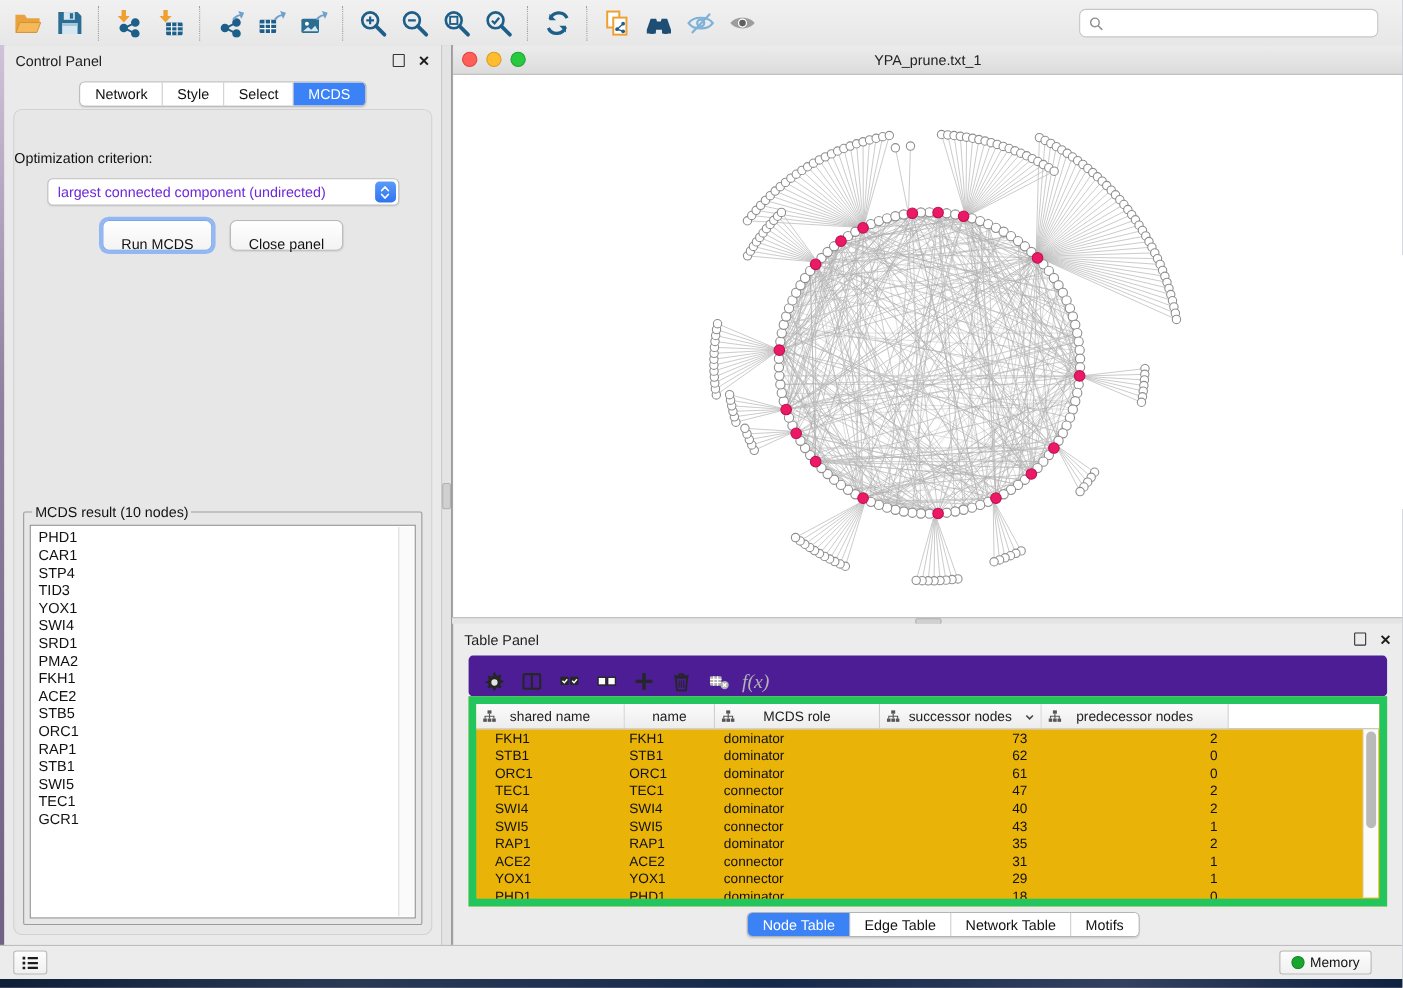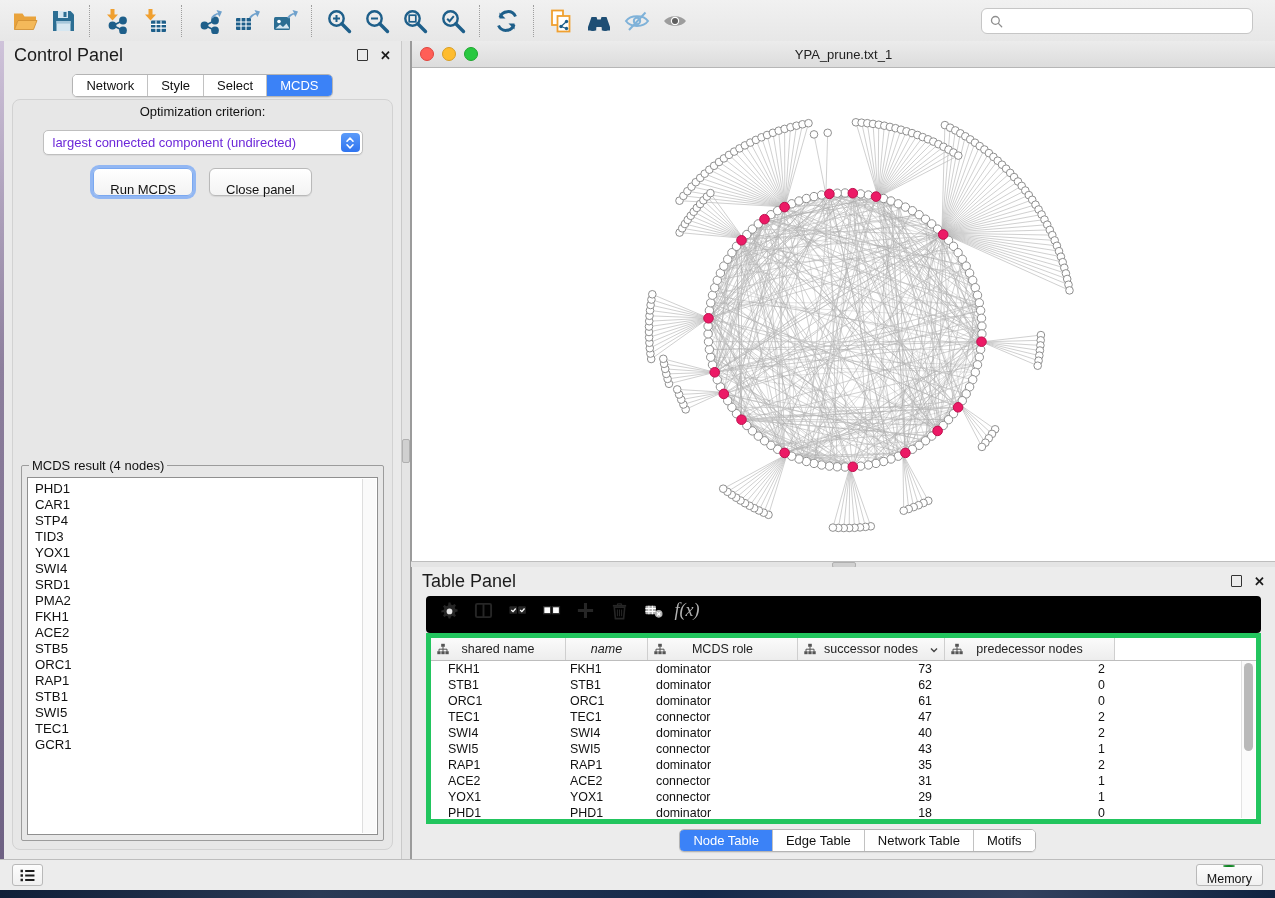--- a/index.html
+++ b/index.html
@@ -14,31 +14,31 @@
   .tb-sep{width:1px;height:32px;margin:0 7px;border-left:1px dotted #9e9e9e;}
   .search-box{position:absolute;right:22px;top:8px;width:270px;height:24px;background:#fff;border:1px solid #c6c6c6;border-radius:6px;display:flex;align-items:center;}
   .search-box svg{width:13px;height:13px;margin:0 5px 0 8px;flex:none;}
   .search-box input{border:none;outline:none;flex:1;font-size:13px;font-family:"Liberation Sans",sans-serif;background:transparent;height:18px;}
   
   .workspace{position:absolute;left:0;top:41px;right:0;bottom:30px;display:flex;}
   .left-strip{width:4px;background:linear-gradient(#cfc3da,#8d7f9d 40%,#6e6183);flex:none;}
   
   .control-panel{width:397px;flex:none;background:#eaeaea;position:relative;}
   .panel-titlebar{height:24px;display:flex;align-items:center;padding:2px 10px 0 10px;}
-  .panel-title{font-size:18px;color:#1c1c1c;}
+  .panel-title{font-size:13px;color:#1c1c1c;}
   .pt-spacer{flex:1;}
   .float-icon{width:9px;height:10px;border:1.6px solid #333;border-radius:1px;margin-right:12px;}
   .close-icon{font-size:13px;font-weight:bold;color:#1c1c1c;line-height:1;}
   .seg-tabs{display:flex;justify-content:center;margin-top:7px;}
   .seg{display:flex;border:1px solid #b4b4b4;border-radius:5px;overflow:hidden;background:#fff;box-shadow:0 1px 1px rgba(0,0,0,.08);}
   .seg span{padding:2px 13px;font-size:13px;color:#111;border-right:1px solid #c2c2c2;background:#fff;line-height:17px;}
   .seg span:last-child{border-right:none;}
   .seg span.active{background:#3b82f7;color:#fff;}
   .tab-content{position:absolute;left:8px;right:8px;top:58px;bottom:10px;background:#e7e7e7;border:1px solid #d2d2d2;border-radius:8px;}
-  .opt-label{margin-top:4px;text-align:center;font-size:13px;color:#111;}
+  .opt-label{margin-top:36px;font-size:13px;color:#111;}
   .select{width:318px;height:23px;margin:11px auto 0 auto;background:#fff;border:1px solid #bfbfbf;border-radius:5px;display:flex;align-items:center;position:relative;box-shadow:0 1px 1px rgba(0,0,0,.06);}
   .select-value{flex:1;font-size:13px;color:#6d28d9;padding-left:9px;white-space:nowrap;overflow:hidden;}
   .select-stepper{width:19px;height:19px;margin-right:2px;background:linear-gradient(#5b9bf9,#2f74f0);border-radius:4px;display:flex;align-items:center;justify-content:center;flex:none;}
   .btn-row{display:flex;justify-content:center;gap:16px;margin-top:13px;}
   .mac-btn{font-family:"Liberation Sans",sans-serif;font-size:13px;color:#111;background:linear-gradient(#ffffff,#f3f3f3);border:1px solid #b9b9b9;border-radius:6px;height:24px;padding:13px 16px;box-shadow:0 1px 1px rgba(0,0,0,.08);}
   .mac-btn.focused{box-shadow:0 0 0 3px rgba(77,144,254,.55);border-color:#7aa8f0;}
   .result-fieldset{position:absolute;left:8px;right:8px;bottom:8px;height:372px;border:1px solid #9c9c9c;border-radius:2px;margin:0;padding:4px 5px 5px 5px;}
   .result-fieldset legend{font-size:13px;color:#111;padding:0 3px;margin-left:2px;}
   .result-list{position:relative;height:100%;background:#fff;border:1px solid #8f8f8f;overflow:hidden;box-sizing:border-box;padding:3px 0 0 7px;}
   .result-list .li{font-size:13.2px;line-height:16px;color:#111;}
@@ -53,39 +53,39 @@
   .network-window{height:520px;flex:none;display:flex;flex-direction:column;border-left:1px solid #9b9b9b;}
   .net-titlebar{height:26px;flex:none;background:linear-gradient(#ececec,#dcdcdc);border-bottom:1px solid #b6b6b6;display:flex;align-items:center;position:relative;}
   .tl{width:12px;height:12px;border-radius:50%;margin-left:8px;flex:none;}
   .tl.red{background:#ff5f57;border:1px solid #e0443e;}
   .tl.yellow{background:#febc2e;border:1px solid #d89e24;}
   .tl.green{background:#28c840;border:1px solid #1ea62f;}
   .net-title{position:absolute;left:0;right:0;text-align:center;font-size:13px;color:#222;}
   .net-canvas{flex:1;background:#fff;overflow:hidden;}
   
   .table-panel{flex:1;background:#ececec;position:relative;border-left:1px solid #9b9b9b;min-height:0;}
-  .table-toolbar{height:37px;margin:3px 14px 0 14px;background:#000000;border-radius:4px;display:flex;align-items:flex-start;padding-left:8px;gap:4px;}
+  .table-toolbar{height:37px;margin:3px 14px 0 14px;background:#4c1d95;border-radius:4px;display:flex;align-items:flex-end;padding-left:8px;gap:4px;}
   .tt-btn{width:30px;height:28px;display:flex;align-items:center;justify-content:center;}
   .tt-btn svg{width:19px;height:19px;}
   .tt-btn .fx{font-family:"Liberation Serif",serif;font-style:italic;font-size:18px;color:#b3b3b3;}
-  .table-wrap{position:absolute;left:14px;right:14px;top:66px;bottom:36px;background:#ffffff;border:5px solid #22c55e;overflow:hidden;}
+  .table-wrap{position:absolute;left:14px;right:14px;top:66px;bottom:36px;background:#eab308;border:7px solid #22c55e;overflow:hidden;}
   .thead{display:flex;height:22px;background:#fff;border-bottom:1px solid #bdbdbd;}
   .th{position:relative;display:flex;align-items:center;justify-content:center;background:linear-gradient(#fbfbfb,#ededed);border-right:1px solid #cfcfcf;font-size:12.5px;color:#222;flex:none;box-sizing:border-box;}
   .th .hicon{position:absolute;left:6px;top:5px;}
   .th .sort{position:absolute;right:5px;top:6px;}
   .tbody .tr{display:flex;height:16px;align-items:center;}
   .td{font-size:12.4px;color:#111;flex:none;box-sizing:border-box;white-space:nowrap;overflow:hidden;}
   .vscroll{position:absolute;top:23px;bottom:1px;right:1px;width:13px;background:#fbfbfb;border-left:1px solid #e3e3e3;}
   .vthumb{position:absolute;top:2px;left:2px;width:9px;height:88px;background:#b9b9b9;border-radius:5px;}
   .table-tabs{position:absolute;left:0;right:0;bottom:8px;display:flex;justify-content:center;margin-left:28px;}
   
   .status-bar{position:absolute;left:0;bottom:0;width:1275px;height:30px;background:#ececec;border-top:1px solid #bdbdbd;display:flex;align-items:center;}
   .status-btn{display:flex;align-items:center;gap:5px;background:linear-gradient(#fdfdfd,#f0f0f0);border:1px solid #b9b9b9;border-radius:3px;height:22px;padding:0 6px;font-family:"Liberation Sans",sans-serif;font-size:12.5px;color:#111;}
   .status-btn.left{margin-left:12px;}
-  .status-btn.right{margin-left:auto;margin-right:12px;padding:0 10px;flex-direction:column;}
+  .status-btn.right{margin-left:auto;margin-right:28px;padding:0 10px;}
   .mem-dot{width:10px;height:10px;border-radius:50%;background:#17a62e;border:1px solid #108423;}
   .bottom-strip{position:absolute;left:0;bottom:0;width:1275px;height:8px;background:linear-gradient(90deg,#101f38,#2a3a55 25%,#15294a 55%,#33415e 80%,#0f2240);}
 </style>
 </head>
 <body>
 
 <div class="screen">
   <div class="app">
 
     <div class="main-toolbar">
@@ -271,21 +271,21 @@
                   <path d="M2 5.2L5 2l3 3.2" fill="none" stroke="#fff" stroke-width="1.6" stroke-linecap="round" stroke-linejoin="round"></path>
                   <path d="M2 8.8L5 12l3-3.2" fill="none" stroke="#fff" stroke-width="1.6" stroke-linecap="round" stroke-linejoin="round"></path>
                 </svg>
             </span>
           </div>
           <div class="btn-row">
             <button class="mac-btn focused">Run MCDS</button>
             <button class="mac-btn">Close panel</button>
           </div>
           <fieldset class="result-fieldset">
-            <legend>MCDS result (4 nodes)</legend>
+            <legend>MCDS result (10 nodes)</legend>
             <div class="result-list" id="mcds-list">
               <div class="list-scroll"></div>
             <div class="li">PHD1</div>
                 <div class="li">CAR1</div>
                 <div class="li">STP4</div>
                 <div class="li">TID3</div>
                 <div class="li">YOX1</div>
                 <div class="li">SWI4</div>
                 <div class="li">SRD1</div>
                 <div class="li">PMA2</div>
@@ -1217,21 +1217,21 @@
                       <g fill="#555">
                         <rect x="4.2" y="0.8" width="3.6" height="3"></rect>
                         <rect x="0.3" y="8.2" width="3.3" height="3"></rect>
                         <rect x="4.35" y="8.2" width="3.3" height="3"></rect>
                         <rect x="8.4" y="8.2" width="3.3" height="3"></rect>
                       </g>
                       <path d="M6 3.8v2.4M2 8.2V6.2h8v2M6 6.2v2" stroke="#555" fill="none" stroke-width="1"></path>
                     </svg></span>
                   <span>shared name</span>
                 </div>
-                <div class="th" style="width: 82px; font-style: italic;">
+                <div class="th" style="width: 82px;">
                   <span>name</span>
                 </div>
                 <div class="th" style="width: 150px;">
                   <span class="hicon"><svg width="12" height="12" viewBox="0 0 12 12">
                       <g fill="#555">
                         <rect x="4.2" y="0.8" width="3.6" height="3"></rect>
                         <rect x="0.3" y="8.2" width="3.3" height="3"></rect>
                         <rect x="4.35" y="8.2" width="3.3" height="3"></rect>
                         <rect x="8.4" y="8.2" width="3.3" height="3"></rect>
                       </g>

